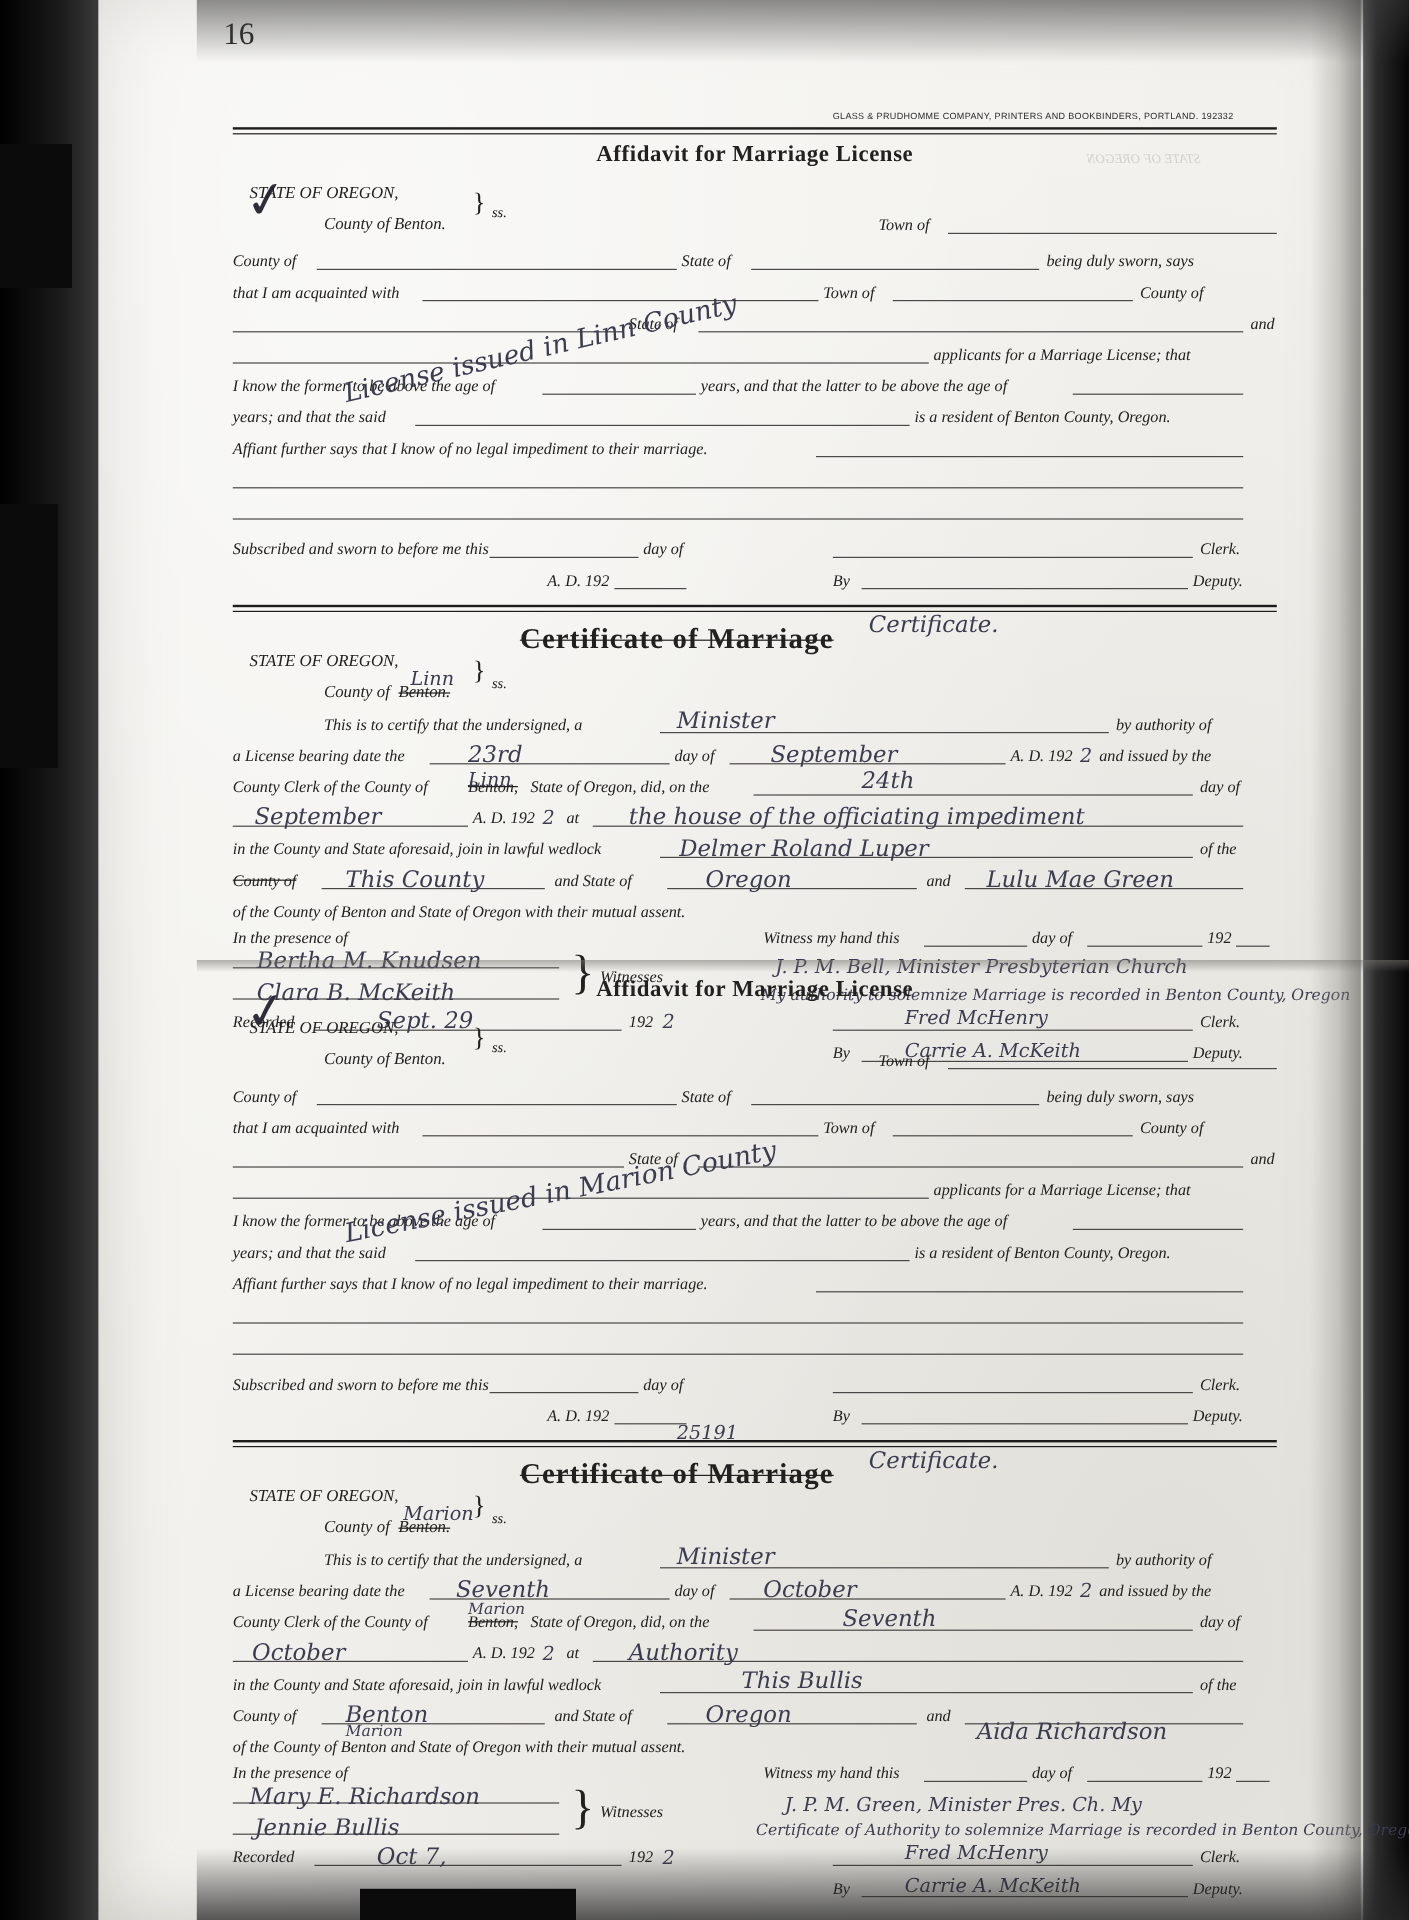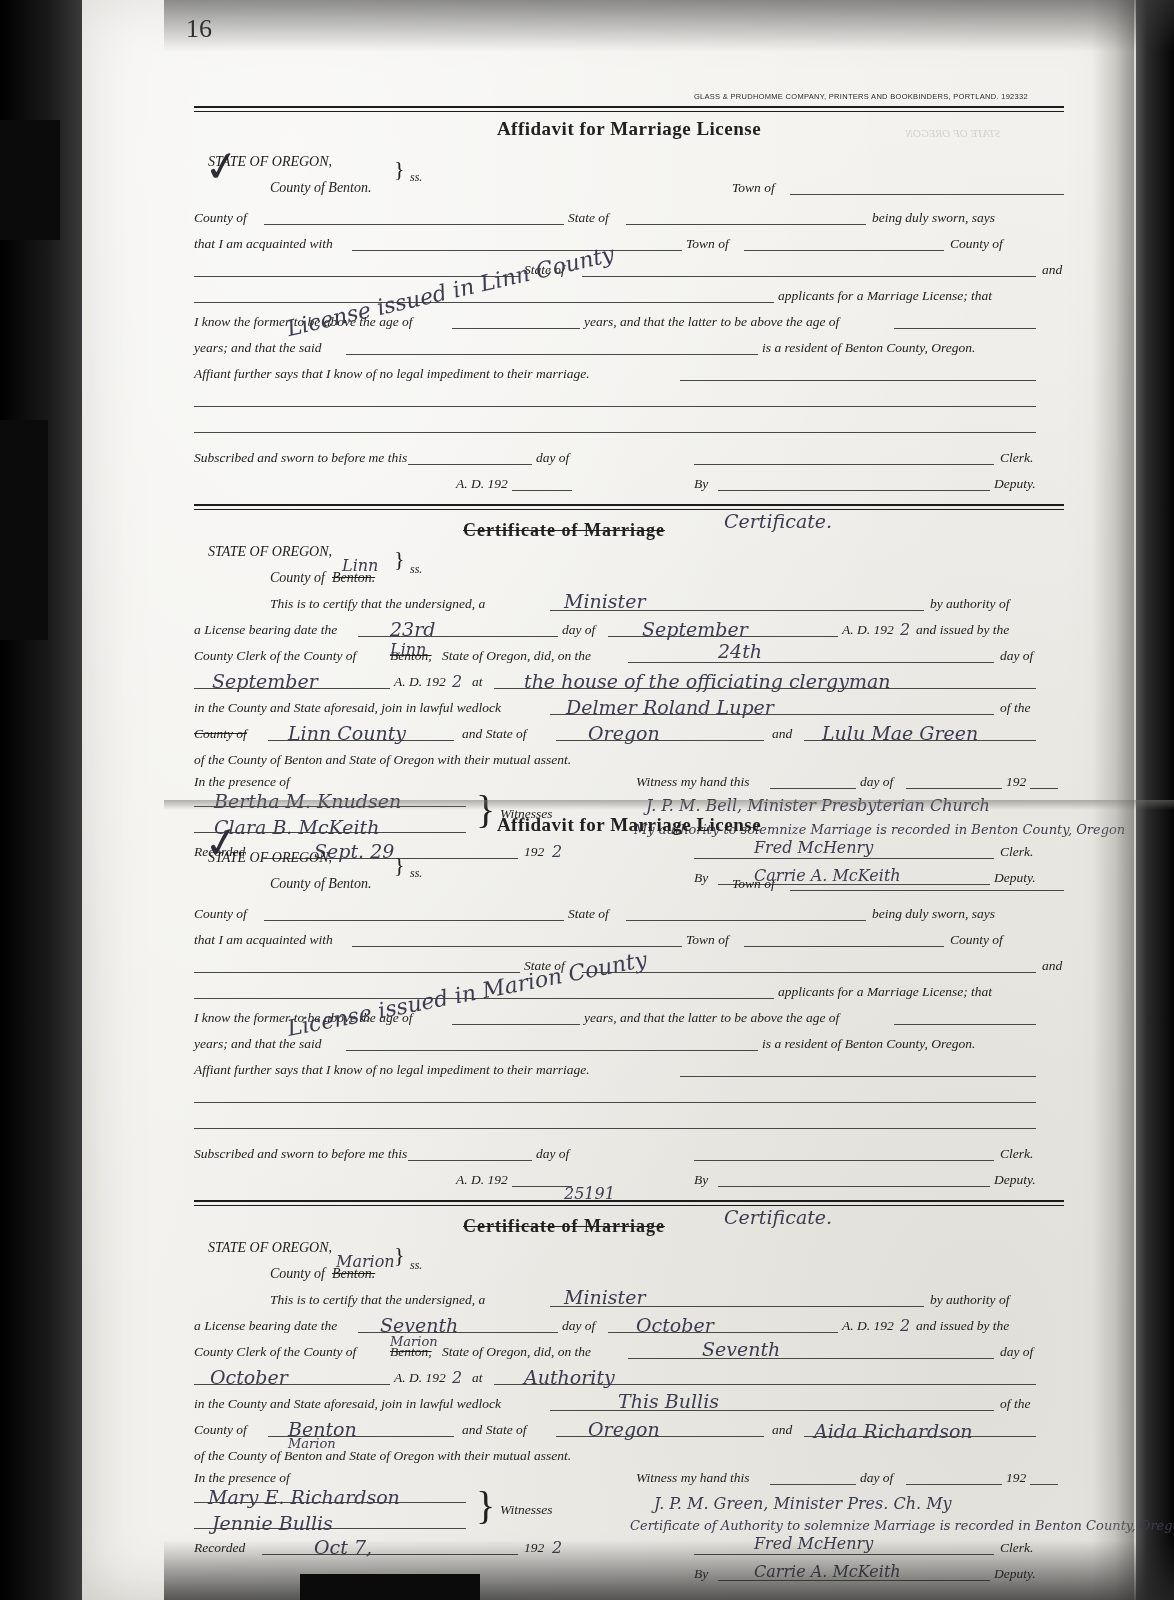--- a/index.html
+++ b/index.html
@@ -122,21 +122,21 @@
   }
   .title {
     text-align: center;
     font-size: 19px;
     font-weight: bold;
     letter-spacing: 0.5px;
     margin: 6px 0 8px 0;
     font-family: "Liberation Serif", serif;
   }
   .title.gothic {
-    font-size: 18px;
+    font-size: 24px;
     letter-spacing: 1px;
   }
   .title .strike {
     text-decoration: line-through;
     text-decoration-thickness: 1px;
   }
   .rule {
     position: absolute;
     border-bottom: 1px solid #4a4846;
     height: 0;
@@ -306,30 +306,30 @@
         <div class="rule" style="left:434px;width:366px;top:118px;"></div>
         <div class="hand blue l" style="left:524px;top:96px;">24th</div>
         <div class="lbl" style="position:absolute;left:806px;top:104px;font-size:13.5px;font-style:italic;">day of</div>
 
         <div class="rule" style="left:0px;width:196px;top:144px;"></div>
         <div class="hand blue l" style="left:18px;top:126px;">September</div>
         <div class="lbl" style="position:absolute;left:200px;top:130px;font-size:13.5px;font-style:italic;">A. D. 192</div>
         <div class="hand blue m" style="left:258px;top:128px;">2</div>
         <div class="lbl" style="position:absolute;left:278px;top:130px;font-size:13.5px;font-style:italic;">at</div>
         <div class="rule" style="left:300px;width:542px;top:144px;"></div>
-        <div class="hand blue l" style="left:330px;top:126px;">the house of the officiating clergyman</div>
+        <div class="hand blue l" style="left:330px;top:126px;">the house of the officiating impediment</div>
 
         <div class="lbl" style="position:absolute;left:0px;top:156px;font-size:13.5px;font-style:italic;">in the County and State aforesaid, join in lawful wedlock</div>
         <div class="rule" style="left:356px;width:444px;top:170px;"></div>
         <div class="hand blue l" style="left:372px;top:152px;">Delmer Roland Luper</div>
         <div class="lbl" style="position:absolute;left:806px;top:156px;font-size:13.5px;font-style:italic;">of the</div>
 
         <div class="lbl" style="position:absolute;left:0px;top:182px;font-size:13.5px;font-style:italic;text-decoration:line-through;">County of</div>
         <div class="rule" style="left:74px;width:186px;top:196px;"></div>
-        <div class="hand blue l" style="left:94px;top:178px;">Linn County</div>
+        <div class="hand blue l" style="left:94px;top:178px;">This County</div>
         <div class="lbl" style="position:absolute;left:268px;top:182px;font-size:13.5px;font-style:italic;">and State of</div>
         <div class="rule" style="left:362px;width:208px;top:196px;"></div>
         <div class="hand blue l" style="left:394px;top:178px;">Oregon</div>
         <div class="lbl" style="position:absolute;left:578px;top:182px;font-size:13.5px;font-style:italic;">and</div>
         <div class="rule" style="left:610px;width:232px;top:196px;"></div>
         <div class="hand blue l" style="left:628px;top:178px;">Lulu Mae Green</div>
 
         <div class="lbl" style="position:absolute;left:0px;top:208px;font-size:13.5px;font-style:italic;">of the County of Benton and State of Oregon with their mutual assent.</div>
 
         <div class="lbl" style="position:absolute;left:0px;top:230px;font-size:13.5px;font-style:italic;">In the presence of</div>
@@ -491,21 +491,21 @@
         <div class="lbl" style="position:absolute;left:806px;top:156px;font-size:13.5px;font-style:italic;">of the</div>
 
         <div class="lbl" style="position:absolute;left:0px;top:182px;font-size:13.5px;font-style:italic;">County of</div>
         <div class="rule" style="left:74px;width:186px;top:196px;"></div>
         <div class="hand blue l" style="left:94px;top:178px;">Benton</div>
         <div class="lbl" style="position:absolute;left:268px;top:182px;font-size:13.5px;font-style:italic;">and State of</div>
         <div class="rule" style="left:362px;width:208px;top:196px;"></div>
         <div class="hand blue l" style="left:394px;top:178px;">Oregon</div>
         <div class="lbl" style="position:absolute;left:578px;top:182px;font-size:13.5px;font-style:italic;">and</div>
         <div class="rule" style="left:610px;width:232px;top:196px;"></div>
-        <div class="hand blue l" style="left:620px;top:180px;font-style:italic;">Aida Richardson</div>
+        <div class="hand blue l" style="left:620px;top:192px;font-style:italic;">Aida Richardson</div>
 
         <div class="hand blue s" style="left:94px;top:196px;">Marion</div>
 
         <div class="lbl" style="position:absolute;left:0px;top:208px;font-size:13.5px;font-style:italic;">of the County of Benton and State of Oregon with their mutual assent.</div>
 
         <div class="lbl" style="position:absolute;left:0px;top:230px;font-size:13.5px;font-style:italic;">In the presence of</div>
         <div class="rule" style="left:0px;width:272px;top:262px;"></div>
         <div class="hand blue l" style="left:14px;top:246px;">Mary E. Richardson</div>
         <div class="rule" style="left:0px;width:272px;top:288px;"></div>
         <div class="hand blue l" style="left:18px;top:272px;">Jennie Bullis</div>

